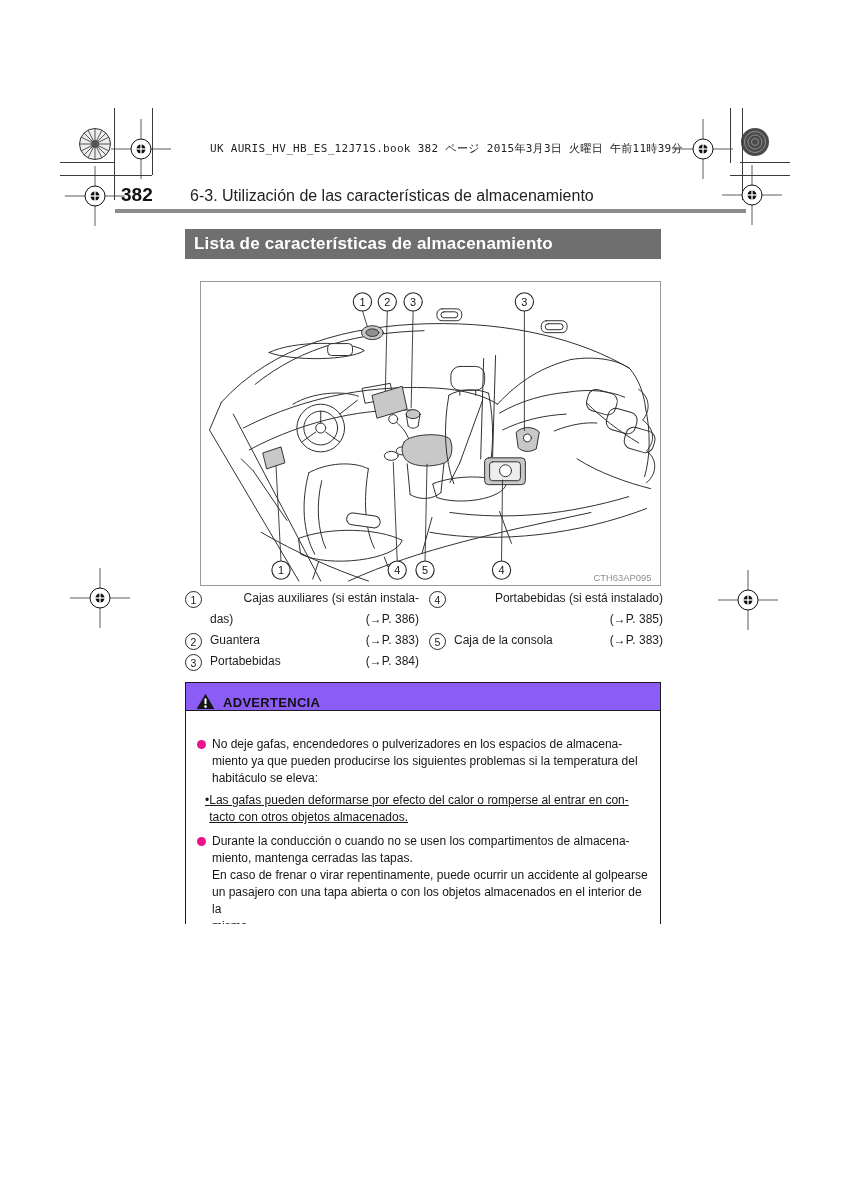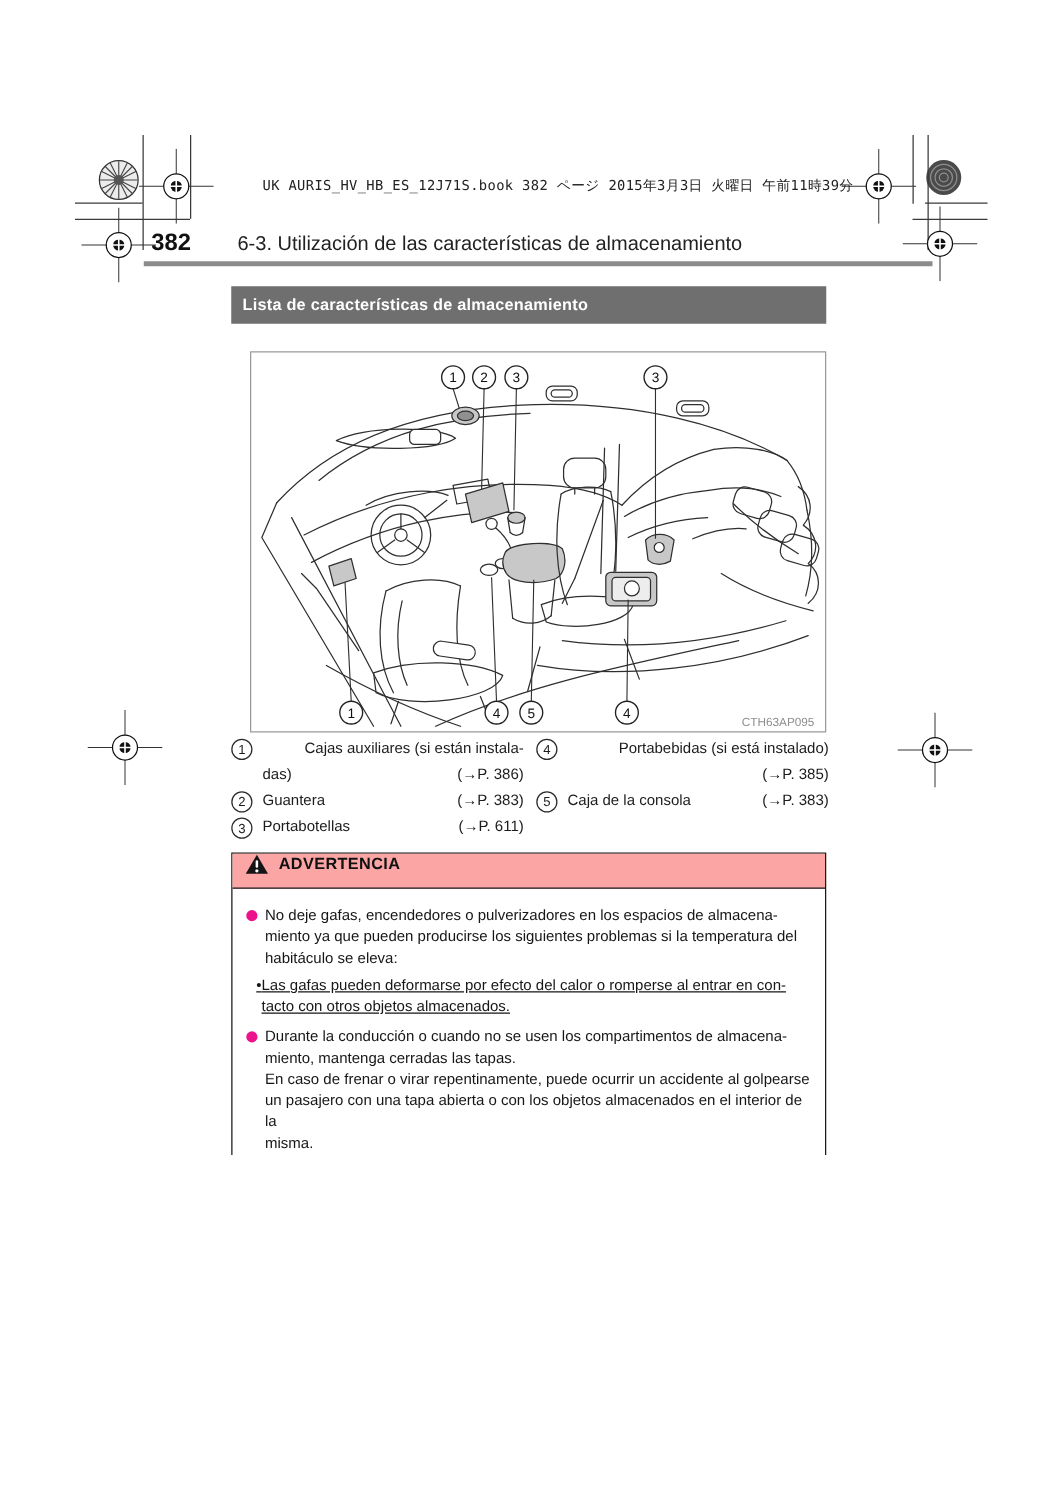--- a/index.html
+++ b/index.html
@@ -12,45 +12,45 @@
   .print-header{position:absolute;left:210px;top:141px;font-family:"DejaVu Sans Mono", monospace;
     font-size:11px;color:#222;letter-spacing:.3px;white-space:nowrap;}
 
   
   .page-number{position:absolute;left:121px;top:184px;font-size:19px;font-weight:bold;color:#111;}
   .section-title{position:absolute;left:190px;top:187px;font-size:16px;color:#222;}
   .section-rule{position:absolute;left:115px;top:209px;width:631px;height:4px;background:#8c8c8c;}
 
   
   .title-bar{position:absolute;left:185px;top:229px;width:476px;height:30px;background:#6F6F6F;
-    color:#fff;font-size:13px;font-weight:bold;line-height:30px;padding-left:9px;box-sizing:border-box;
+    color:#fff;font-size:17px;font-weight:bold;line-height:30px;padding-left:9px;box-sizing:border-box;
     letter-spacing:.2px;}
 
   
   .diagram-box{position:absolute;left:200px;top:281px;width:461px;height:305px;border:1px solid #9a9a9a;
     box-sizing:border-box;background:#fff;}
 
   
   .legend{position:absolute;left:185px;top:588px;width:478px;display:flex;gap:10px;font-size:12px;}
   .leg-col{width:234px;}
   .leg-item{display:flex;gap:8px;}
   .circ{flex:none;width:15px;height:15px;border:1.2px solid #2a2a2a;border-radius:50%;
     display:inline-flex;align-items:center;justify-content:center;font-size:10.5px;margin-top:3px;color:#1a1a1a;}
   .leg-body{flex:1;}
   .leg-line{line-height:21px;text-align:right;}
   .split{display:flex;justify-content:space-between;}
   .ref{white-space:nowrap;}
 
   
   .warning-box{position:absolute;left:185px;top:682px;width:476px;height:258px;border:1.3px solid #1a1a1a;
     box-sizing:border-box;background:#fff;}
-  .warning-head{height:28px;background:#fca5a5;border-bottom:1.3px solid #1a1a1a;display:flex;
-    align-items:flex-start;gap:8px;padding-left:10px;box-sizing:border-box;}
+  .warning-head{height:28px;background:#8b5cf6;border-bottom:1.3px solid #1a1a1a;display:flex;
+    align-items:flex-end;gap:8px;padding-left:10px;box-sizing:border-box;}
   .warning-title{font-size:13px;font-weight:bold;color:#111;letter-spacing:.3px;}
-  .w-body{padding:6px 9px 0 11px;font-size:12px;line-height:17px;color:#161616;}
+  .w-body{padding:18px 9px 0 11px;font-size:12px;line-height:17px;color:#161616;}
   .w-item{display:flex;gap:6px;margin-top:7px;}
   .w-dot{flex:none;width:9px;height:9px;border-radius:50%;background:#EC128C;margin-top:4px;}
   .w-text{flex:1;white-space:pre-line;}
   .w-sub{display:flex;gap:0;margin-top:5px;padding-left:8px;text-decoration:underline;}
   .w-sub .w-text::before{content:"";}
   .sub-mark{flex:none;color:#161616;}
   .w-sub .sub-mark::before{content:"\2022";}
 
   
   .footer-text{position:absolute;left:125px;top:1014px;font-size:13px;color:#c2410c;letter-spacing:.4px;}
@@ -366,22 +366,22 @@
           <div class="leg-line split">
             <span>Guantera</span>
             <span class="ref">(→P. 383)</span>
           </div>
         </div>
       </div>
       <div class="leg-item">
         <span class="circ">3</span>
         <div class="leg-body">
           <div class="leg-line split">
-            <span>Portabotellas</span>
-            <span class="ref">(→P. 611)</span>
+            <span>Portabebidas</span>
+            <span class="ref">(→P. 384)</span>
           </div>
         </div>
       </div>
     </div>
     <div class="leg-col">
       <div class="leg-item">
         <span class="circ">4</span>
         <div class="leg-body">
           <div class="leg-line">Portabebidas (si está instalado)</div>
           <div class="leg-line split">

